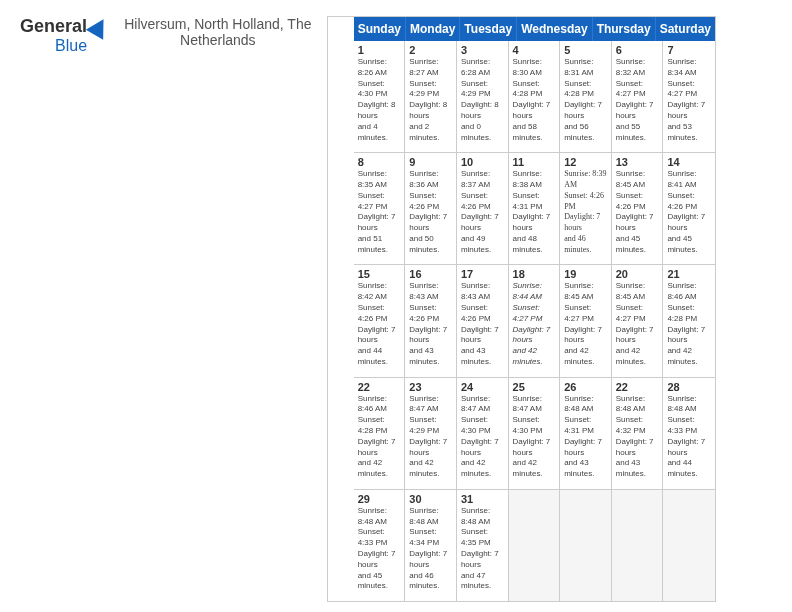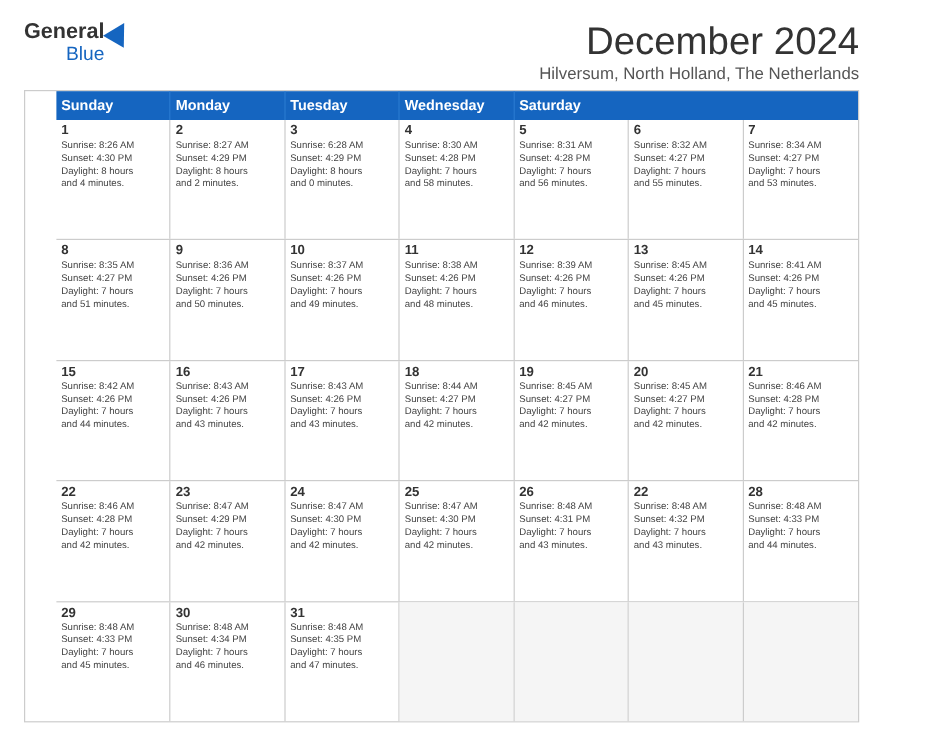--- a/index.html
+++ b/index.html
@@ -8,21 +8,21 @@
       background: #fff;
       width: 792px;
       height: 612px;
       overflow: hidden;
     }
     .page {
       width: 736px;
       height: 612px;
       padding: 16px 20px 10px 20px;
       display: flex;
-      flex-direction: column;
+      flex-direction: row;
     }
     .header {
       display: flex;
       align-items: flex-start;
       justify-content: space-between;
       margin-bottom: 6px;
     }
     .logo {
       display: flex;
       flex-direction: column;
@@ -120,31 +120,31 @@
 <div class="page">
   <div class="header">
     <div class="logo">
       <div class="logo-text">
         <span class="logo-general">General</span>
         <div class="logo-triangle"></div>
       </div>
       <span class="logo-blue">Blue</span>
     </div>
     <div class="title-block">
-      <div class="main-title">December 2024</div>
       <div class="subtitle">Hilversum, North Holland, The Netherlands</div>
     </div>
   </div>
 
   <div class="calendar">
     <div class="cal-header">
     <div class="cal-header-cell">Sunday</div>
         <div class="cal-header-cell">Monday</div>
         <div class="cal-header-cell">Tuesday</div>
         <div class="cal-header-cell">Wednesday</div>
+        <div class="cal-header-cell">Thursday</div>
         <div class="cal-header-cell">Saturday</div>
       </div>
     <div class="cal-body">
     <div class="cal-row">
           <div class="cal-cell">
             <span class="day-num">1</span>
             <div class="cell-text" style="white-space: pre-line;">Sunrise: 8:26 AM
 Sunset: 4:30 PM
 Daylight: 8 hours
 and 4 minutes.</div>
@@ -210,27 +210,27 @@
           <div class="cal-cell">
             <span class="day-num">10</span>
             <div class="cell-text" style="white-space: pre-line;">Sunrise: 8:37 AM
 Sunset: 4:26 PM
 Daylight: 7 hours
 and 49 minutes.</div>
           </div>
           <div class="cal-cell">
             <span class="day-num">11</span>
             <div class="cell-text" style="white-space: pre-line;">Sunrise: 8:38 AM
-Sunset: 4:26 PM
+Sunset: 4:31 PM
 Daylight: 7 hours
 and 48 minutes.</div>
           </div>
           <div class="cal-cell">
             <span class="day-num">12</span>
-            <div class="cell-text" style="white-space: pre-line;">Sunrise: 8:39 AM
+            <div class="cell-text" style="white-space: pre-line; font-family: Liberation Serif, serif;">Sunrise: 8:39 AM
 Sunset: 4:26 PM
 Daylight: 7 hours
 and 46 minutes.</div>
           </div>
           <div class="cal-cell">
             <span class="day-num">13</span>
             <div class="cell-text" style="white-space: pre-line;">Sunrise: 8:45 AM
 Sunset: 4:26 PM
 Daylight: 7 hours
 and 45 minutes.</div>
@@ -260,21 +260,21 @@
           </div>
           <div class="cal-cell">
             <span class="day-num">17</span>
             <div class="cell-text" style="white-space: pre-line;">Sunrise: 8:43 AM
 Sunset: 4:26 PM
 Daylight: 7 hours
 and 43 minutes.</div>
           </div>
           <div class="cal-cell">
             <span class="day-num">18</span>
-            <div class="cell-text" style="white-space: pre-line;">Sunrise: 8:44 AM
+            <div class="cell-text" style="white-space: pre-line; font-style: italic;">Sunrise: 8:44 AM
 Sunset: 4:27 PM
 Daylight: 7 hours
 and 42 minutes.</div>
           </div>
           <div class="cal-cell">
             <span class="day-num">19</span>
             <div class="cell-text" style="white-space: pre-line;">Sunrise: 8:45 AM
 Sunset: 4:27 PM
 Daylight: 7 hours
 and 42 minutes.</div>

